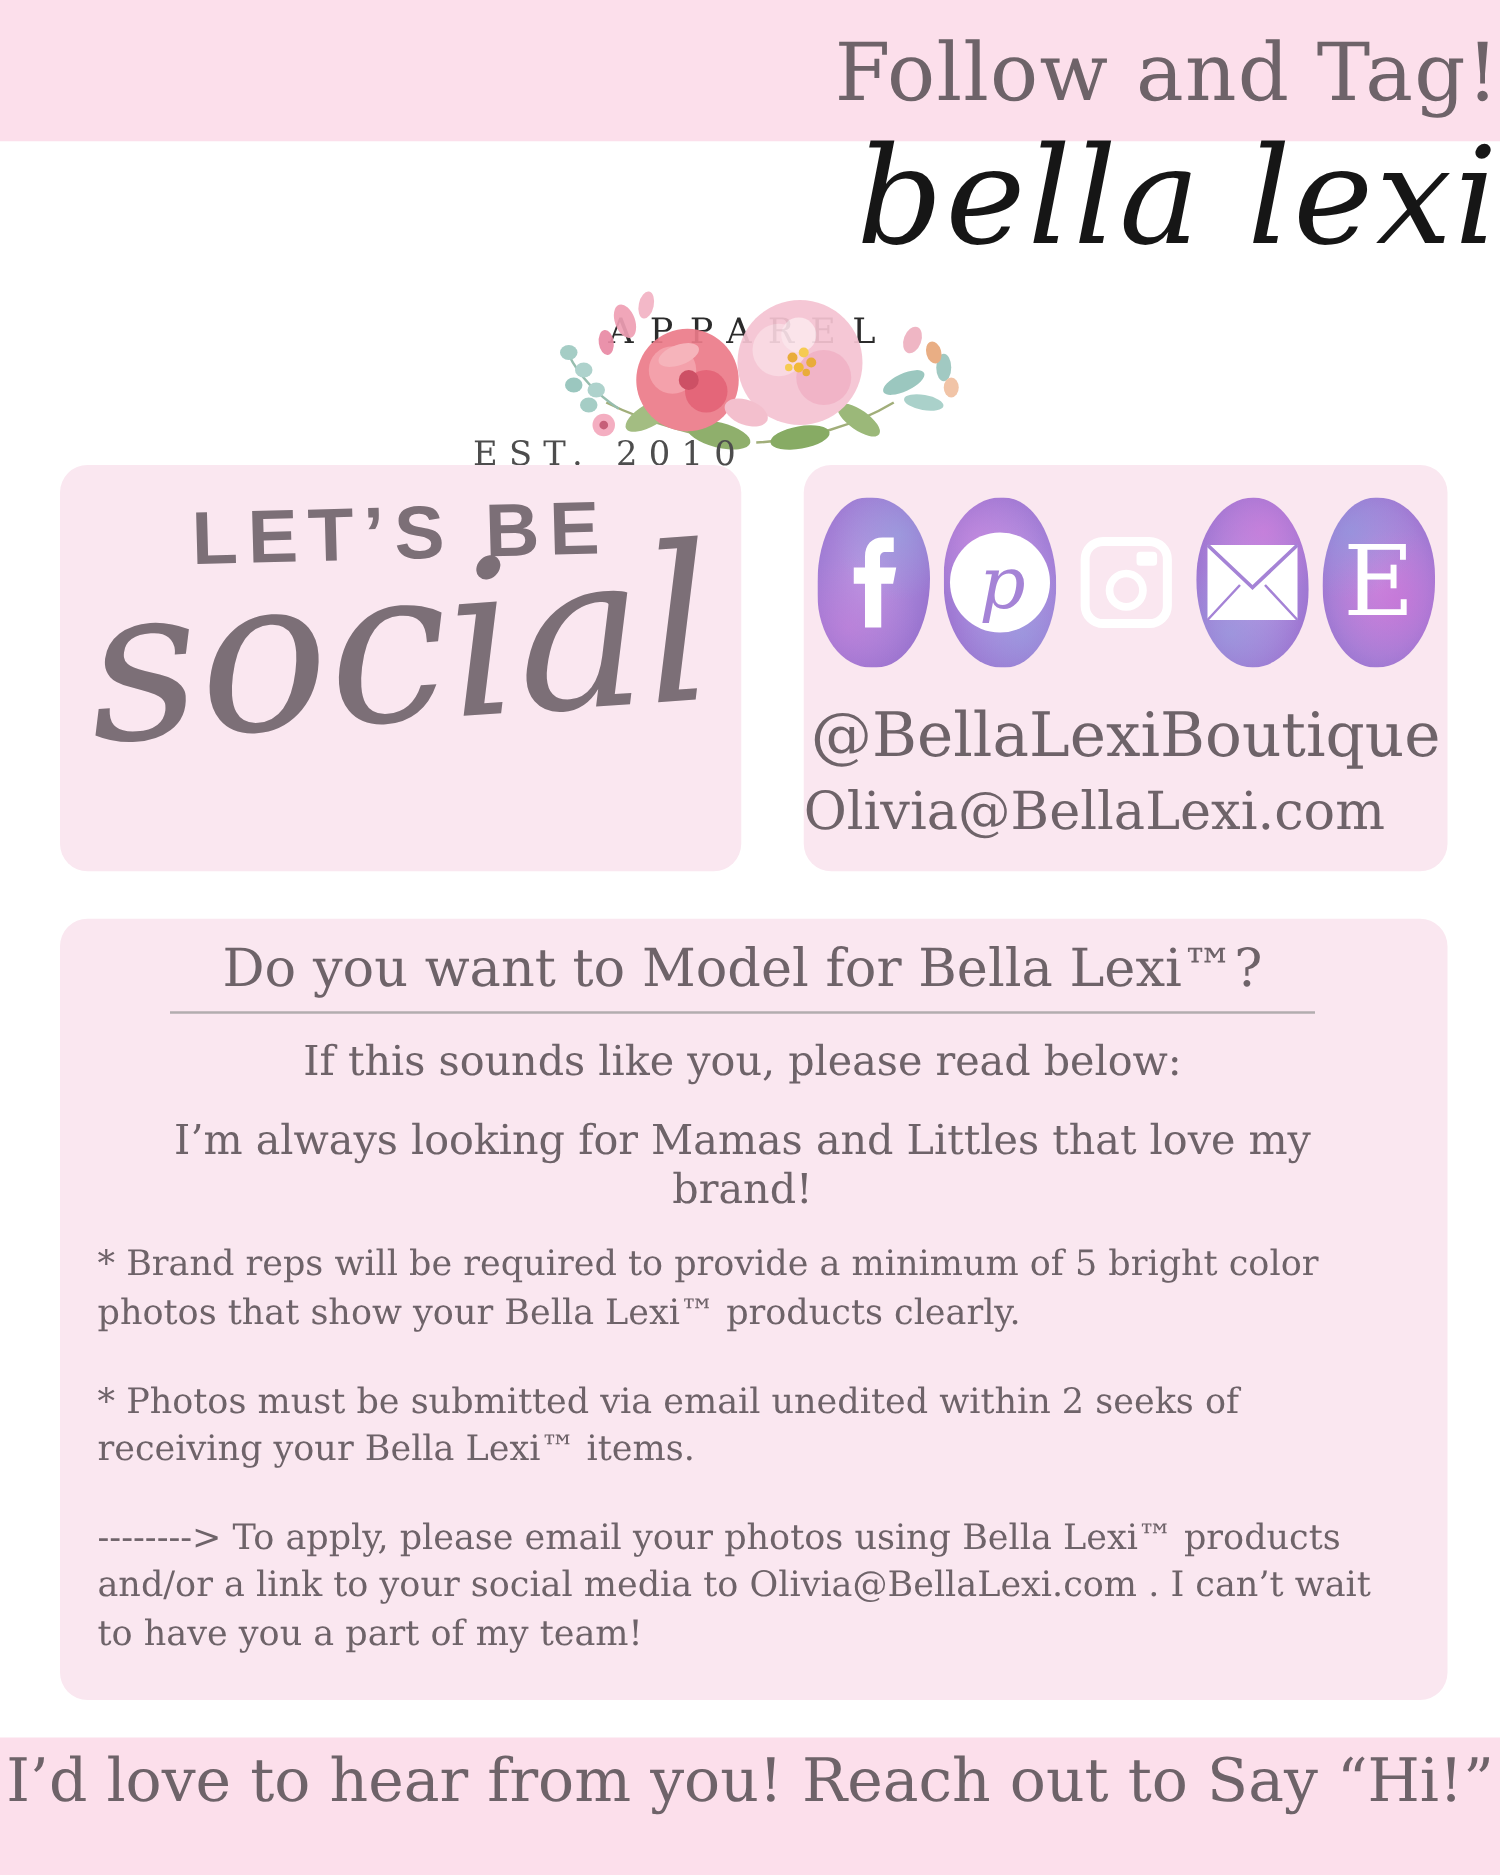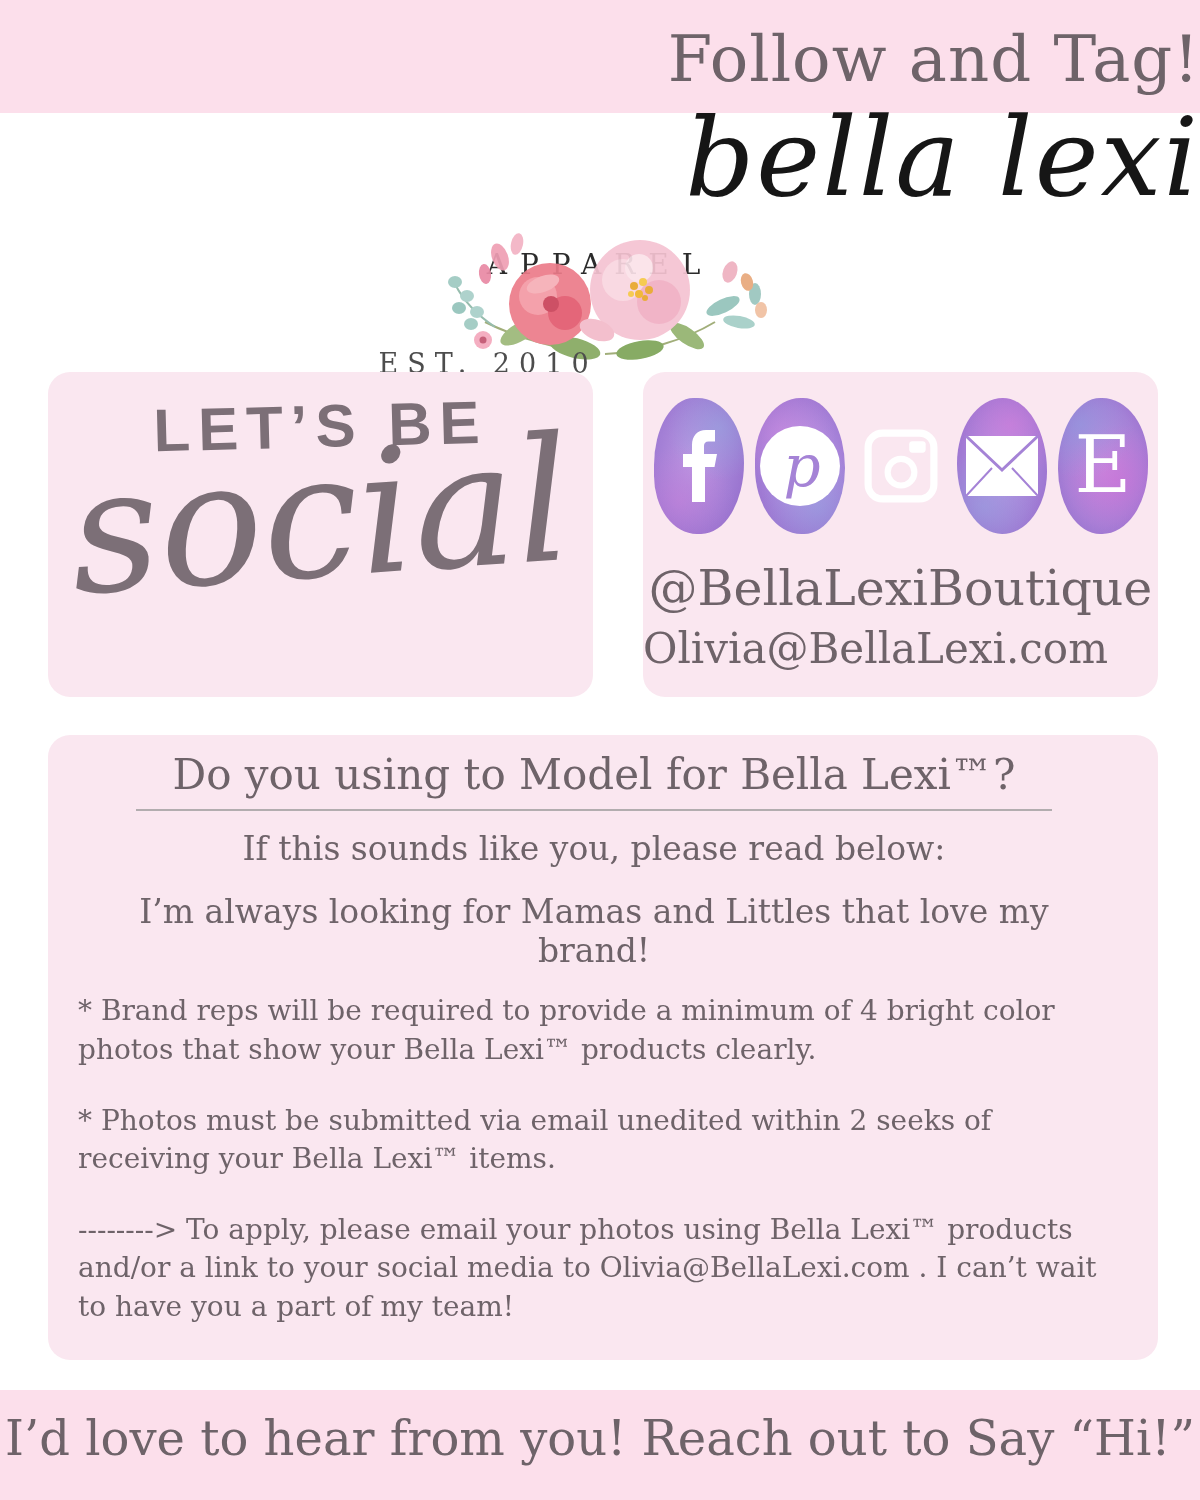--- a/index.html
+++ b/index.html
@@ -4,21 +4,21 @@
 <style>
   html,body{margin:0;padding:0;background:#ffffff;}
   .page{position:relative;width:1200px;height:1500px;background:#ffffff;overflow:hidden;
         font-family:"DejaVu Serif", serif;color:var(--text,#6e6369);}
 
   
   .banner{position:absolute;left:0;width:1200px;background:var(--banner_bg,#fcdfeb);text-align:center;}
   .banner.top{top:0;height:113px;}
   .banner.bottom{top:1390px;height:110px;}
   .banner-top-text{padding-top:22px;font-size:64px;letter-spacing:1px;color:var(--text,#6e6369);text-align:right;}
-  .banner-bottom-text{padding-top:20px;font-size:48px;letter-spacing:0;color:var(--text,#6e6369);white-space:nowrap;}
+  .banner-bottom-text{padding-top:7px;font-size:48px;letter-spacing:0;color:var(--text,#6e6369);white-space:nowrap;}
 
   
   .logo-script{position:absolute;top:96px;left:0;width:1200px;text-align:right;
                font-style:italic;font-size:108px;line-height:1.15;color:#161616;letter-spacing:2px;}
   .logo-sub{position:absolute;top:248px;left:0;width:1200px;text-align:center;
             font-size:28px;letter-spacing:13px;color:#2b2b2b;}
   .bouquet{position:absolute;top:212px;left:425px;}
   .logo-est{position:absolute;top:348px;left:0;width:976px;text-align:center;
             font-size:27px;letter-spacing:9px;color:#4d4d4d;}
 
@@ -186,26 +186,26 @@
           <text x="35" y="68" font-size="78" fill="#ffffff" text-anchor="middle" font-family="DejaVu Serif, serif">E</text>
         </svg>
       </div>
 
     </div>
     <div class="contact-handle">@BellaLexiBoutique</div>
     <div class="contact-email">Olivia@BellaLexi.com</div>
   </section>
 
   <section class="model-box">
-    <h2 class="model-heading">Do you using to Model for Bella Lexi™?</h2>
+    <h2 class="model-heading">Do you want to Model for Bella Lexi™?</h2>
     <hr class="model-rule">
     <p class="model-intro second">If this sounds like you, please read below:</p>
     <p class="model-intro">I’m always looking for Mamas and Littles that love my brand!</p>
     <div class="model-bullets">
-      <p>* Brand reps will be required to provide a minimum of 4 bright color photos that show your Bella Lexi™ products clearly.</p>
+      <p>* Brand reps will be required to provide a minimum of 5 bright color photos that show your Bella Lexi™ products clearly.</p>
       <p>* Photos must be submitted via email unedited within 2 seeks of receiving  your Bella Lexi™ items.</p>
       <p>--------&gt; To apply, please email your photos using Bella Lexi™ products and/or a link to your social media to Olivia@BellaLexi.com .  I can’t wait to have you a part of my team!</p>
     </div>
   </section>
 
   <footer class="banner bottom">
     <div class="banner-bottom-text">I’d love to hear from you! Reach out to Say “Hi!”</div>
   </footer>
 
 </div>

